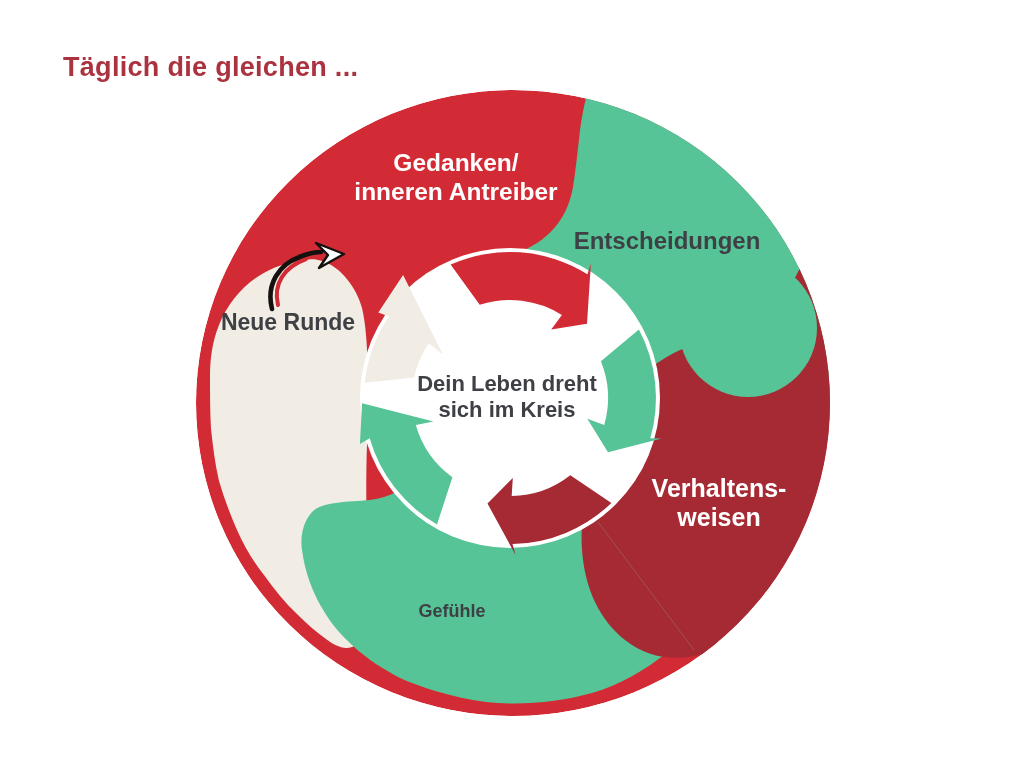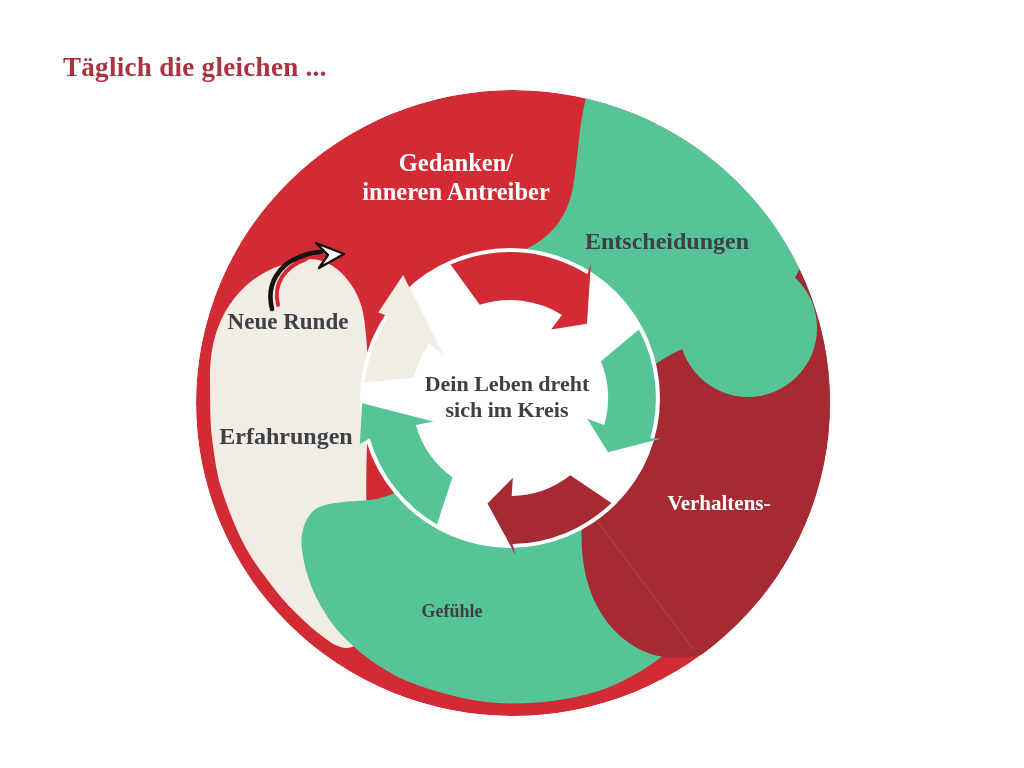--- a/index.html
+++ b/index.html
@@ -1,17 +1,17 @@
 <!DOCTYPE html>
 <html><head>
 <meta charset="utf-8">
 <style>
   html,body{margin:0;padding:0;background:#ffffff;}
   .stage{position:relative;width:984px;height:768px;background:#ffffff;overflow:hidden;
-         font-family:Liberation Serif, serif;}
+         font-family:Liberation Sans, sans-serif;}
   .title{position:absolute;left:63px;top:52px;font-size:27px;font-weight:700;letter-spacing:.3px;}
   .diagram{position:absolute;inset:0;}
   .diagram svg{position:absolute;left:0;top:0;}
   .lbl{position:absolute;transform:translate(-50%,-50%);text-align:center;font-weight:700;
        white-space:nowrap;line-height:1.17;color:#3e4046;}
   .lbl.white{color:#ffffff;}
 </style>
 </head>
 <body>
 
@@ -84,27 +84,27 @@
       </g>
     </svg>
 
     <div class="lbl white" style="left:456px;top:178px;font-size:24.5px">
       <div>Gedanken/</div>
       <div>inneren Antreiber</div>
     </div>
 
     <div class="lbl" style="left:667px;top:241px;font-size:24px">Entscheidungen</div>
 
-    <div class="lbl white" style="left:719px;top:503px;font-size:21px">
+    <div class="lbl white" style="left:719px;top:503px;font-size:25px">
       <div>Verhaltens-</div>
+      <div>weisen</div>
     </div>
 
     <div class="lbl" style="left:452px;top:612px;font-size:18px">Gefühle</div>
 
-    <div class="lbl" style="left:286px;top:436px;font-size:24px">Erfahrungen</div>
 
     <div class="lbl" style="left:507px;top:397px;font-size:22px">
       <div>Dein Leben dreht</div>
       <div>sich im Kreis</div>
     </div>
 
     <div class="lbl" style="left:288px;top:322px;font-size:23px">Neue Runde</div>
   </div>
 </div>
 

